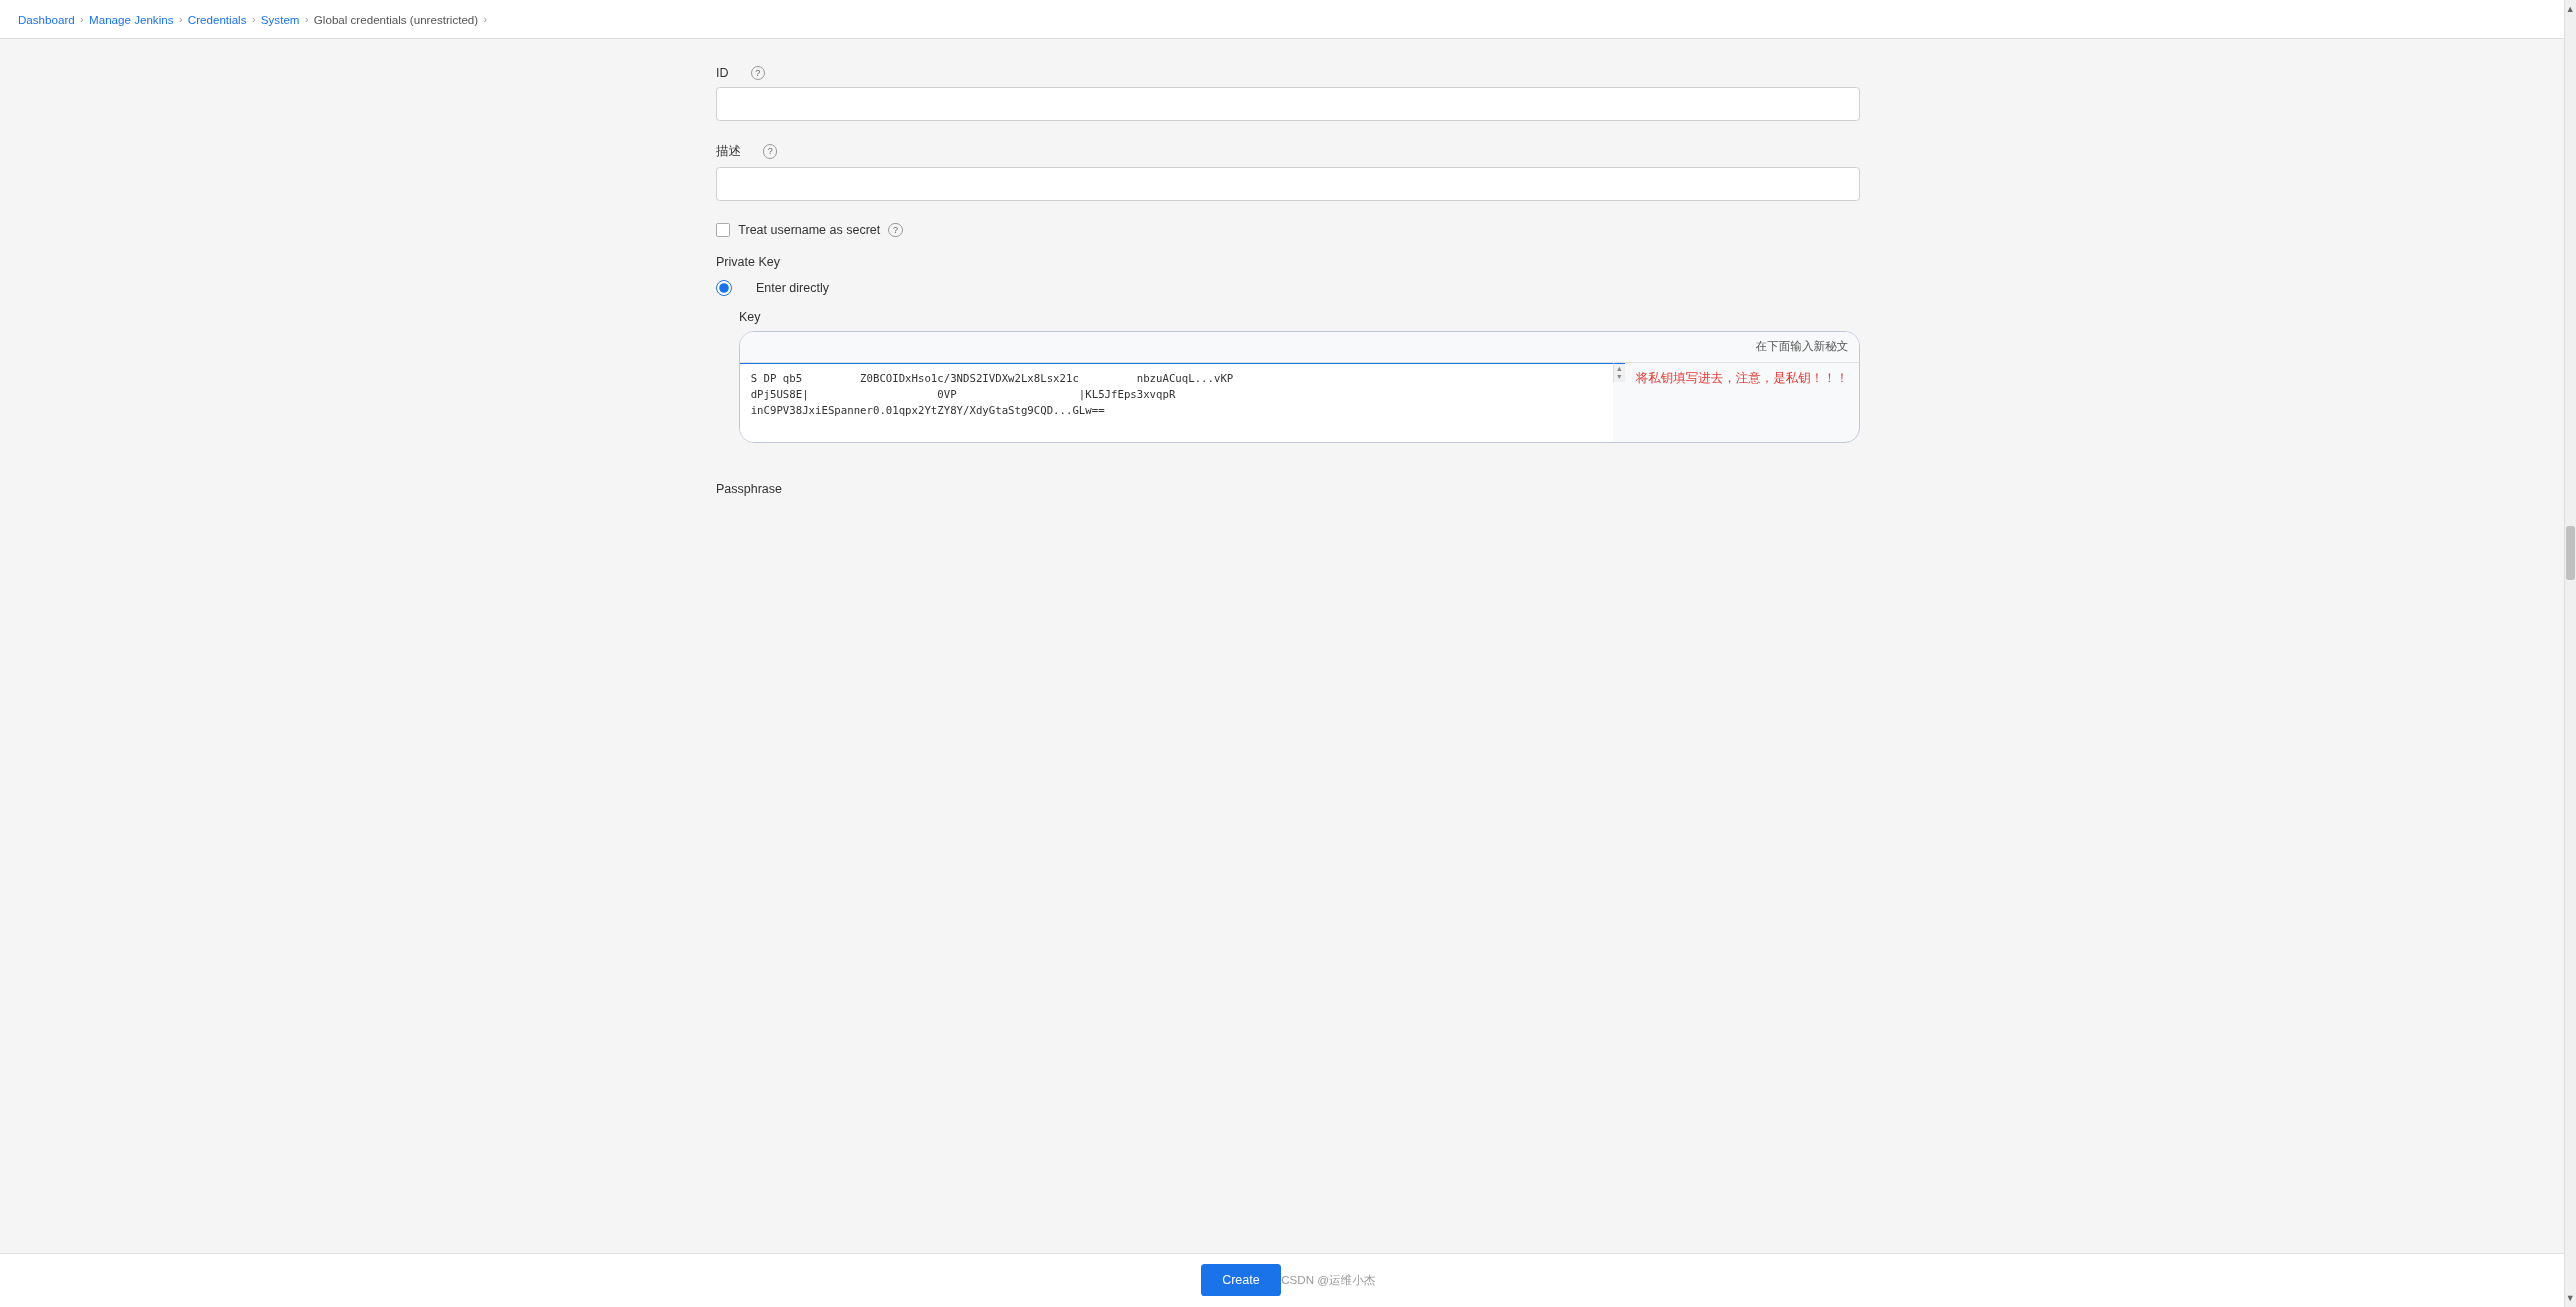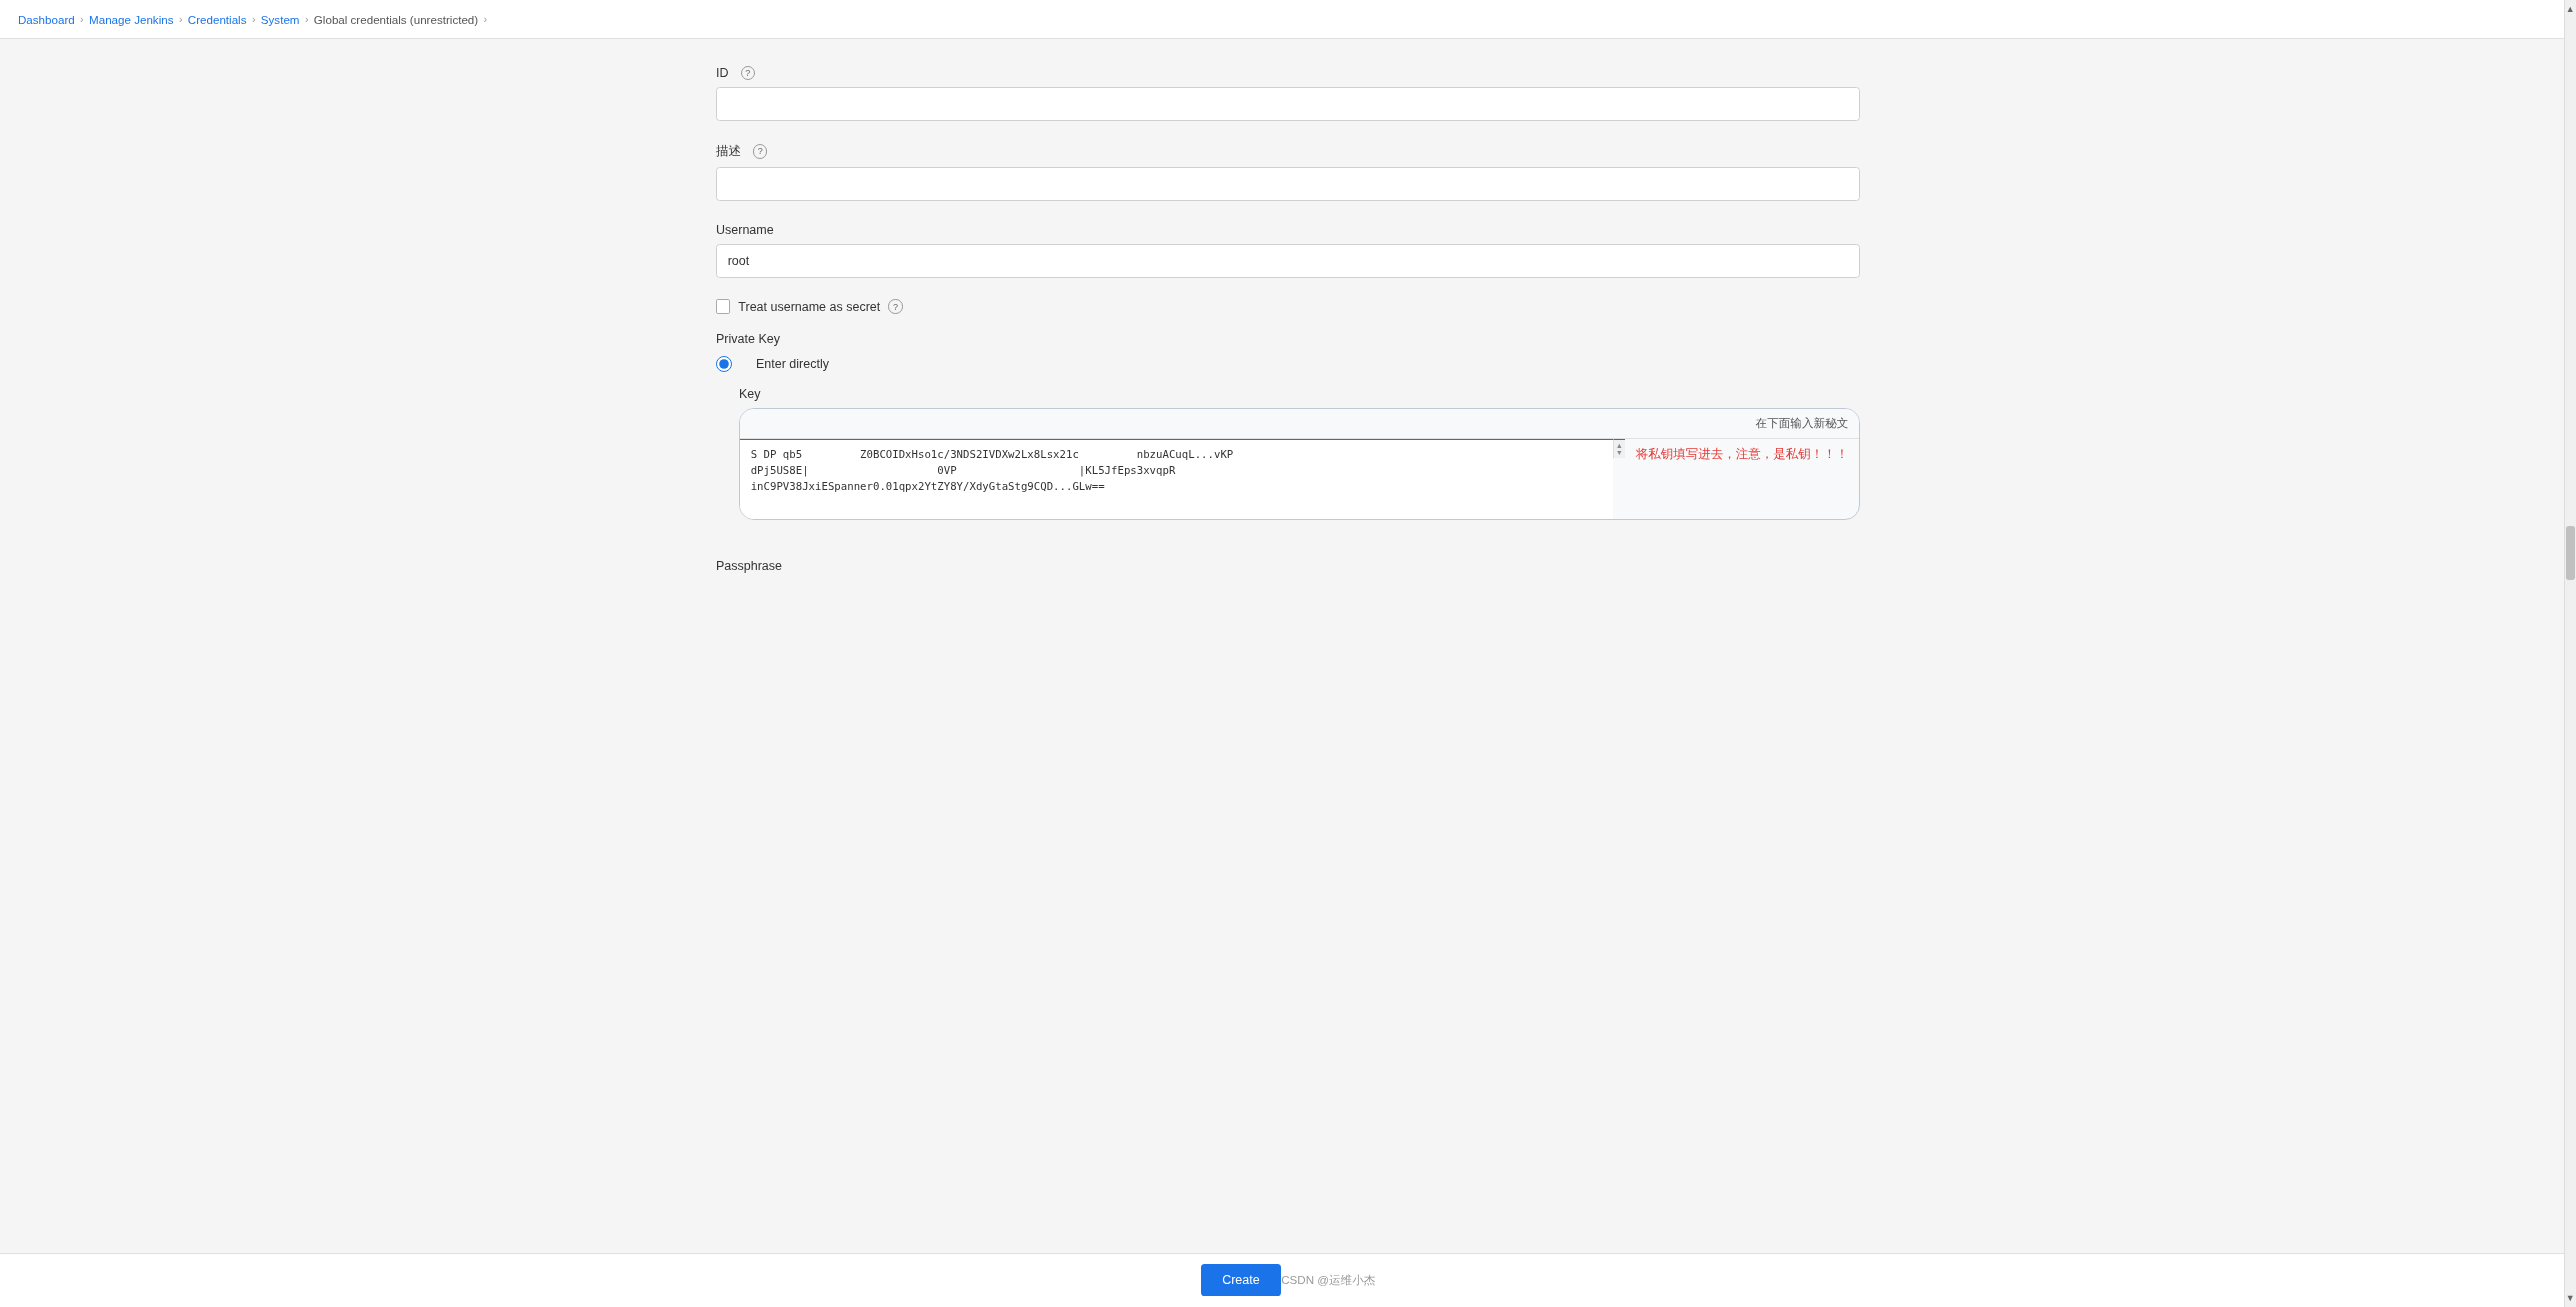--- a/index.html
+++ b/index.html
@@ -39,21 +39,21 @@
     }
     .form-section {
       background: #f5f5f5;
     }
     .field-group {
       margin-bottom: 21.5px;
     }
     .field-label {
       display: flex;
       align-items: center;
-      gap: 12px;
+      gap: 22px;
       margin-bottom: 7.2px;
       font-size: 12.5px;
       color: #333;
       font-weight: 400;
     }
     .help-icon {
       display: inline-flex;
       align-items: center;
       justify-content: center;
       width: 14.3px;
@@ -281,26 +281,20 @@
     </div>
 
     <div class="field-group">
       <div class="field-label">
         <span>描述</span>
         <span class="help-icon">?</span>
       </div>
       <input type="text" class="form-input" style="">
     </div>
 
-    <div class="field-group">
-      <div class="field-label">
-        <span>Username</span>
-      </div>
-      <input type="text" class="form-input" value="root" style="">
-    </div>
 
     <div class="checkbox-row">
       <input type="checkbox" class="checkbox-input" style="">
       <span class="checkbox-label">Treat username as secret</span>
       <span class="help-icon">?</span>
     </div>
 
     <div class="private-key-section">
       <div class="private-key-title">Private Key</div>
 

